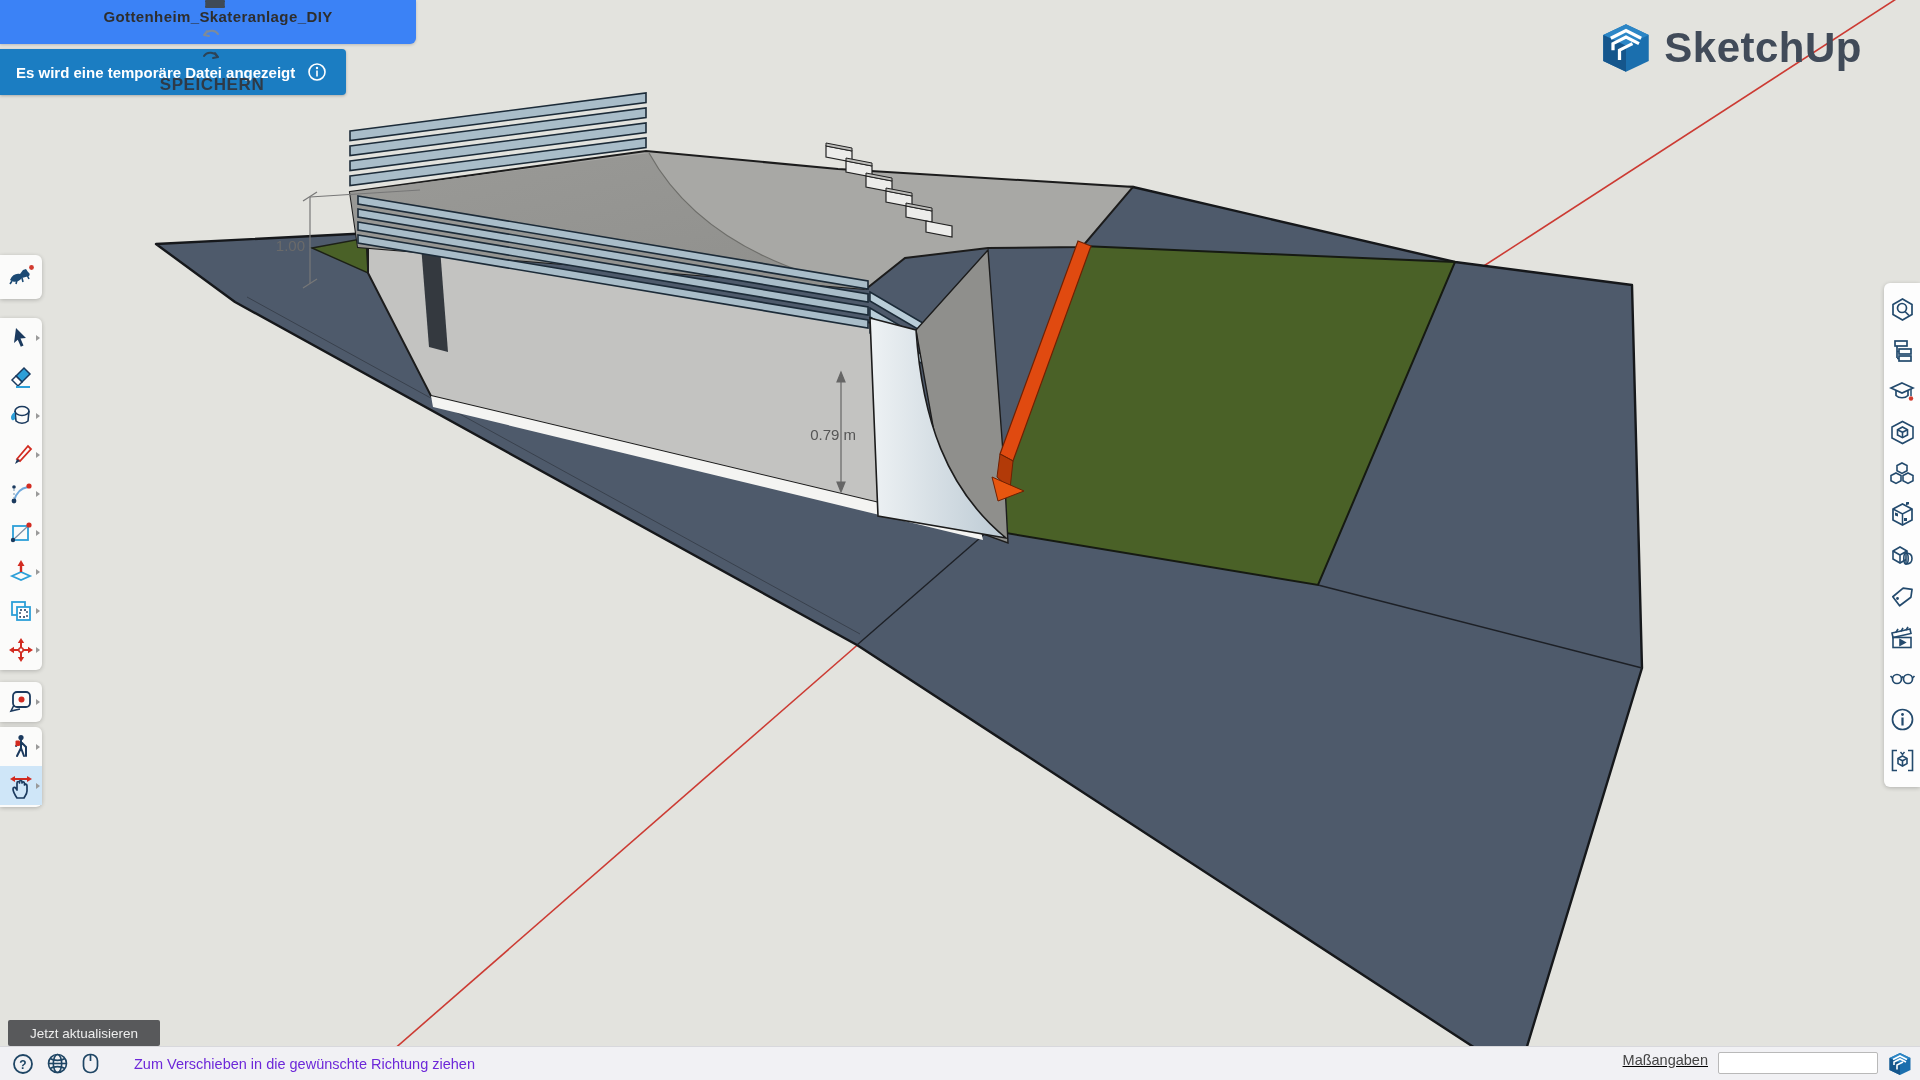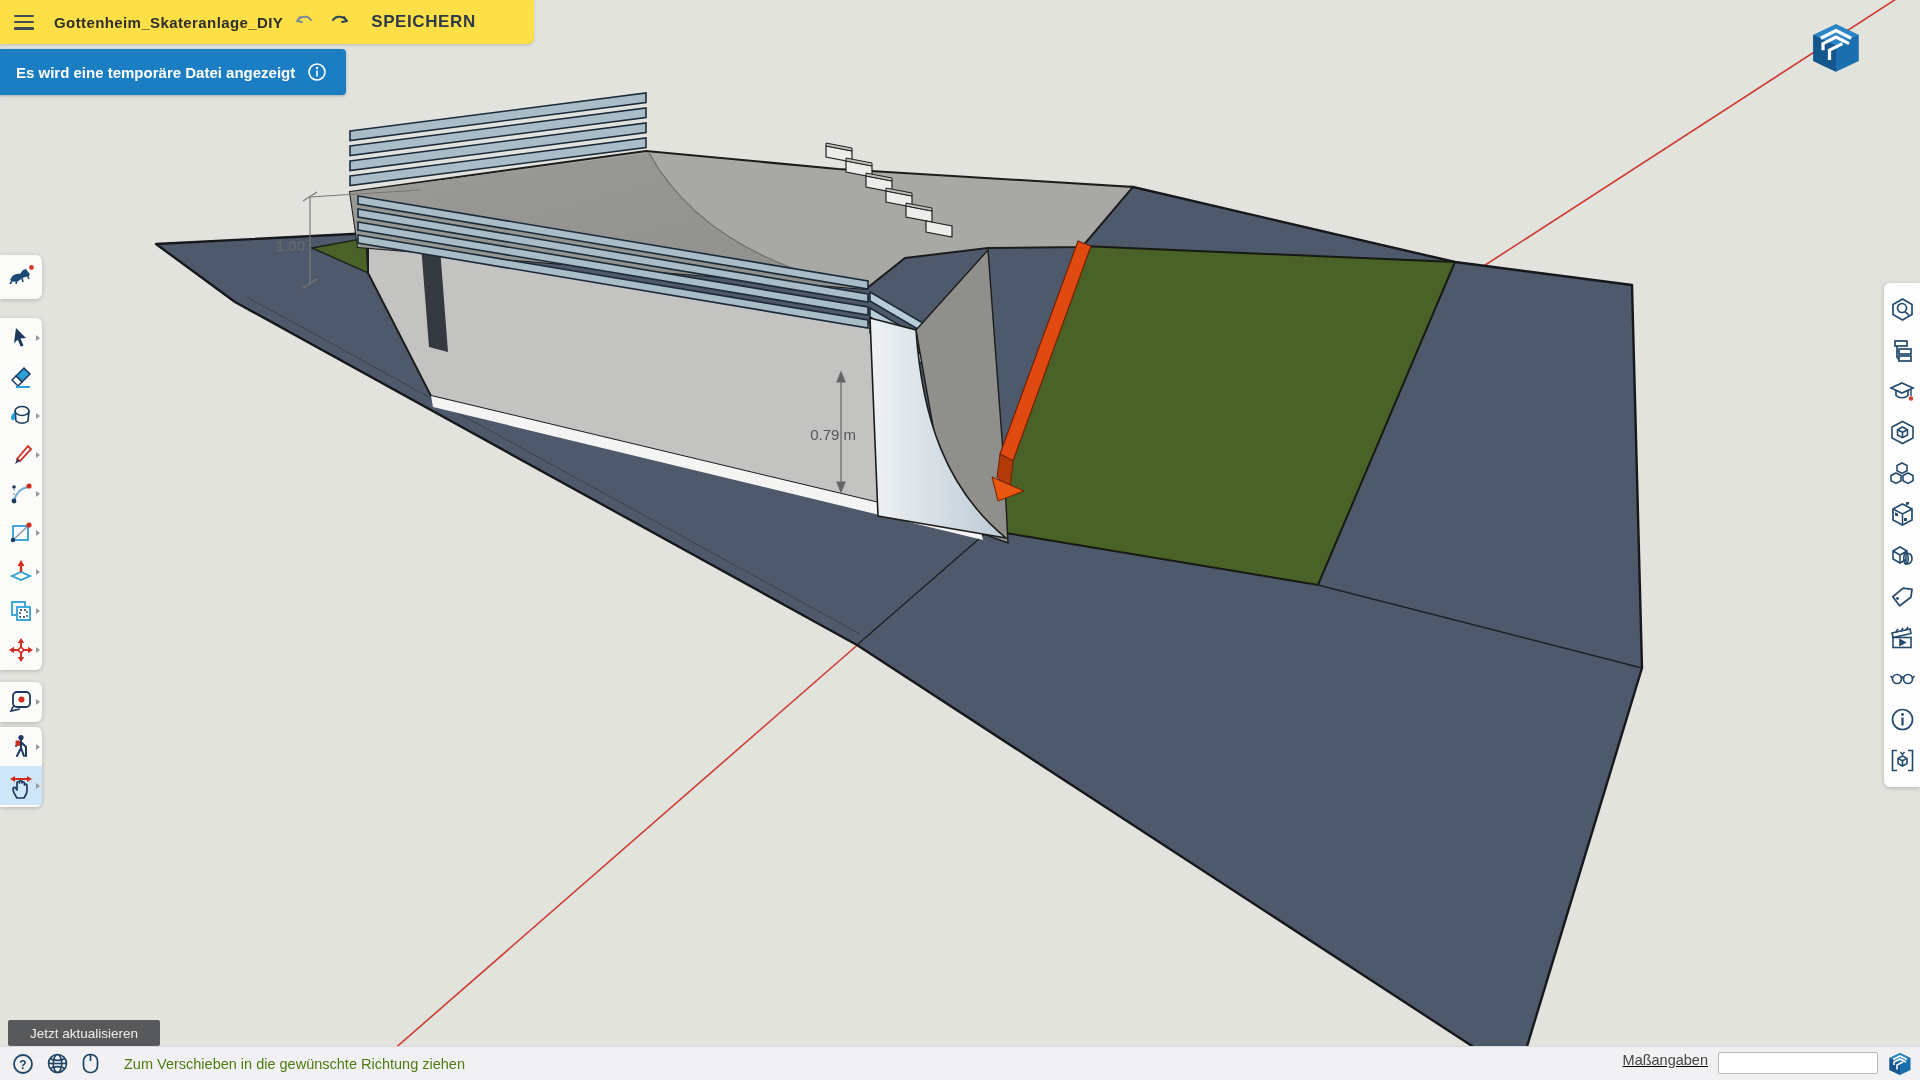--- a/index.html
+++ b/index.html
@@ -5,23 +5,23 @@
   html,body{margin:0;padding:0;}
   body{
     width:1920px;height:1080px;position:relative;overflow:hidden;
     background:#e3e3de;font-family:"Liberation Sans",sans-serif;
     -webkit-font-smoothing:antialiased;
   }
   
   #scene{position:absolute;inset:0;}
   
   .topbar{
-    position:absolute;left:0;top:0;width:534px;height:44px;background:#fde047;
+    position:absolute;left:0;top:0;width:416px;height:44px;background:#3b82f6;
     border-radius:0 0 6px 0;box-shadow:0 1px 3px rgba(0,0,0,.18);
-    display:flex;align-items:center;z-index:30;
+    display:flex;align-items:center;z-index:30;flex-direction:column;
   }
   .hamburger{width:20px;height:15px;margin-left:14px;display:flex;flex-direction:column;justify-content:space-between;cursor:pointer;}
   .hamburger span{display:block;height:2.6px;background:#3f4a55;border-radius:1px;}
   .doc-title{margin-left:20px;font-size:15px;font-weight:bold;letter-spacing:.4px;color:#2e2e2e;white-space:nowrap;}
   .histbtn{width:30px;height:30px;margin-left:6px;display:flex;align-items:center;justify-content:center;cursor:pointer;}
   .save-btn{margin-left:8px;font-size:17px;font-weight:bold;letter-spacing:.6px;color:#2e3a47;cursor:pointer;padding:6px 8px;}
   
   .banner{
     position:absolute;left:0;top:49px;width:346px;height:46px;background:#1b7dc2;
     border-radius:0 4px 4px 0;box-shadow:0 1px 3px rgba(0,0,0,.25);
@@ -54,21 +54,21 @@
     position:absolute;left:8px;bottom:34px;width:152px;height:26px;background:#58595b;
     color:#ededed;font-size:13.5px;display:flex;align-items:center;justify-content:center;
     border-radius:2px;z-index:30;cursor:pointer;
   }
   
   .statusbar{
     position:absolute;left:0;bottom:0;width:1920px;height:33px;background:#f1f1f4;
     border-top:1px solid #d8d8dc;display:flex;align-items:center;z-index:31;
   }
   .sb-icon{margin-left:12px;display:flex;align-items:center;cursor:pointer;}
-  .sb-hint{margin-left:24px;font-size:14.5px;color:#4d7c0f;}
+  .sb-hint{margin-left:34px;font-size:14.5px;color:#6d28d9;}
   .sb-right{margin-left:auto;display:flex;align-items:flex-start;margin-right:8px;text-decoration:underline;}
   .sb-mlabel{font-size:14.5px;color:#444;margin-right:10px;}
   .sb-input{width:150px;height:20px;border:1px solid #b9b9b9;background:#fff;border-radius:2px;outline:none;
     font-family:"Liberation Sans",sans-serif;font-size:13px;padding:0 4px;margin-right:10px;}
 </style>
 </head>
 <body>
 
 <svg id="scene" viewBox="0 0 1920 1080" xmlns="http://www.w3.org/2000/svg">
   <defs>
@@ -180,20 +180,21 @@
   <svg width="52" height="52" viewBox="0 0 48 48">
     <polygon points="24,2 45,12 45,36 24,46 3,36 3,12" fill="#1b6fae"></polygon>
     <polygon points="24,2 45,12 24,22 3,12" fill="#2c86c6"></polygon>
     <polygon points="3,12 24,22 24,46 3,36" fill="#15568c"></polygon>
     <g stroke="#ffffff" stroke-width="3" fill="none">
       <path d="M10,15 L24,8 L38,15"></path>
       <path d="M12,26 L12,20 L24,14 L36,20"></path>
       <path d="M18,35 L18,26 L30,20"></path>
     </g>
   </svg>
+  <span class="logo-word">SketchUp</span>
 </div>
 
 <div class="topbar">
   <div class="hamburger" title="hamburger-menu-icon">
     <span></span>
       <span></span>
       <span></span>
   </div>
   <span class="doc-title">Gottenheim_Skateranlage_DIY</span>
   <div class="histbtn" title="undo-arrow-icon">

